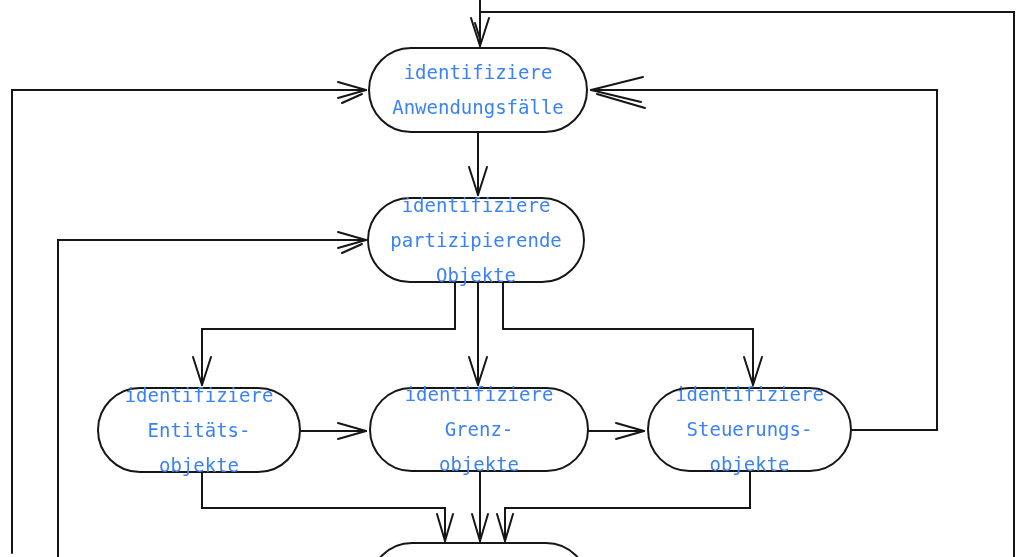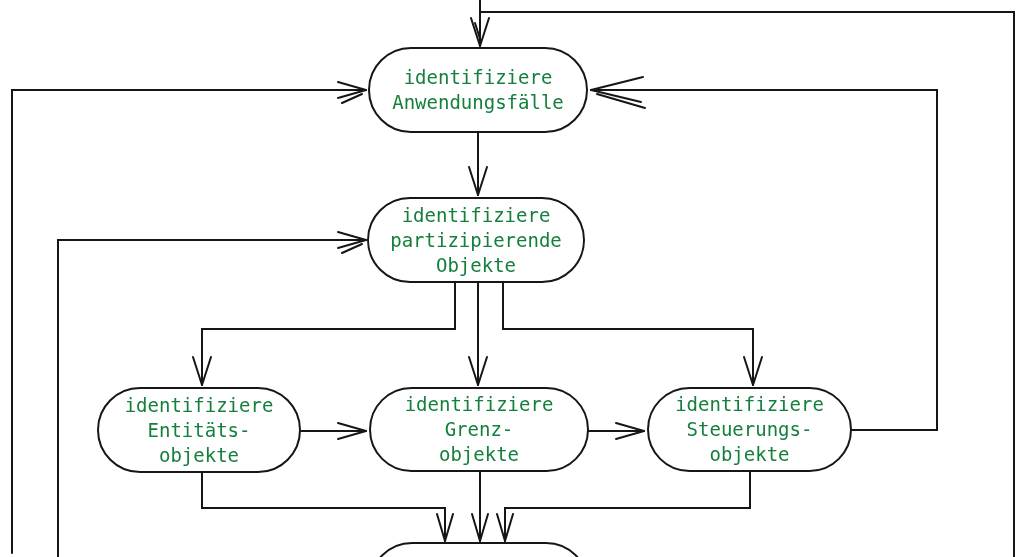--- a/index.html
+++ b/index.html
@@ -36,22 +36,22 @@
     border: 2px solid #161616;
     border-radius: 43px;
     display: flex;
     align-items: center;
     justify-content: center;
     text-align: center;
   }
   .node-label {
     white-space: pre-line;
     font-size: 19px;
-    line-height: 25px;
-    color: #15803d;
+    line-height: 35px;
+    color: #3b82f6;
     letter-spacing: 0px;
   }
 </style>
 </head>
 <body>
 
 <div id="stage">
 
   <svg id="edge-layer" viewBox="0 0 1024 557" xmlns="http://www.w3.org/2000/svg">
 

